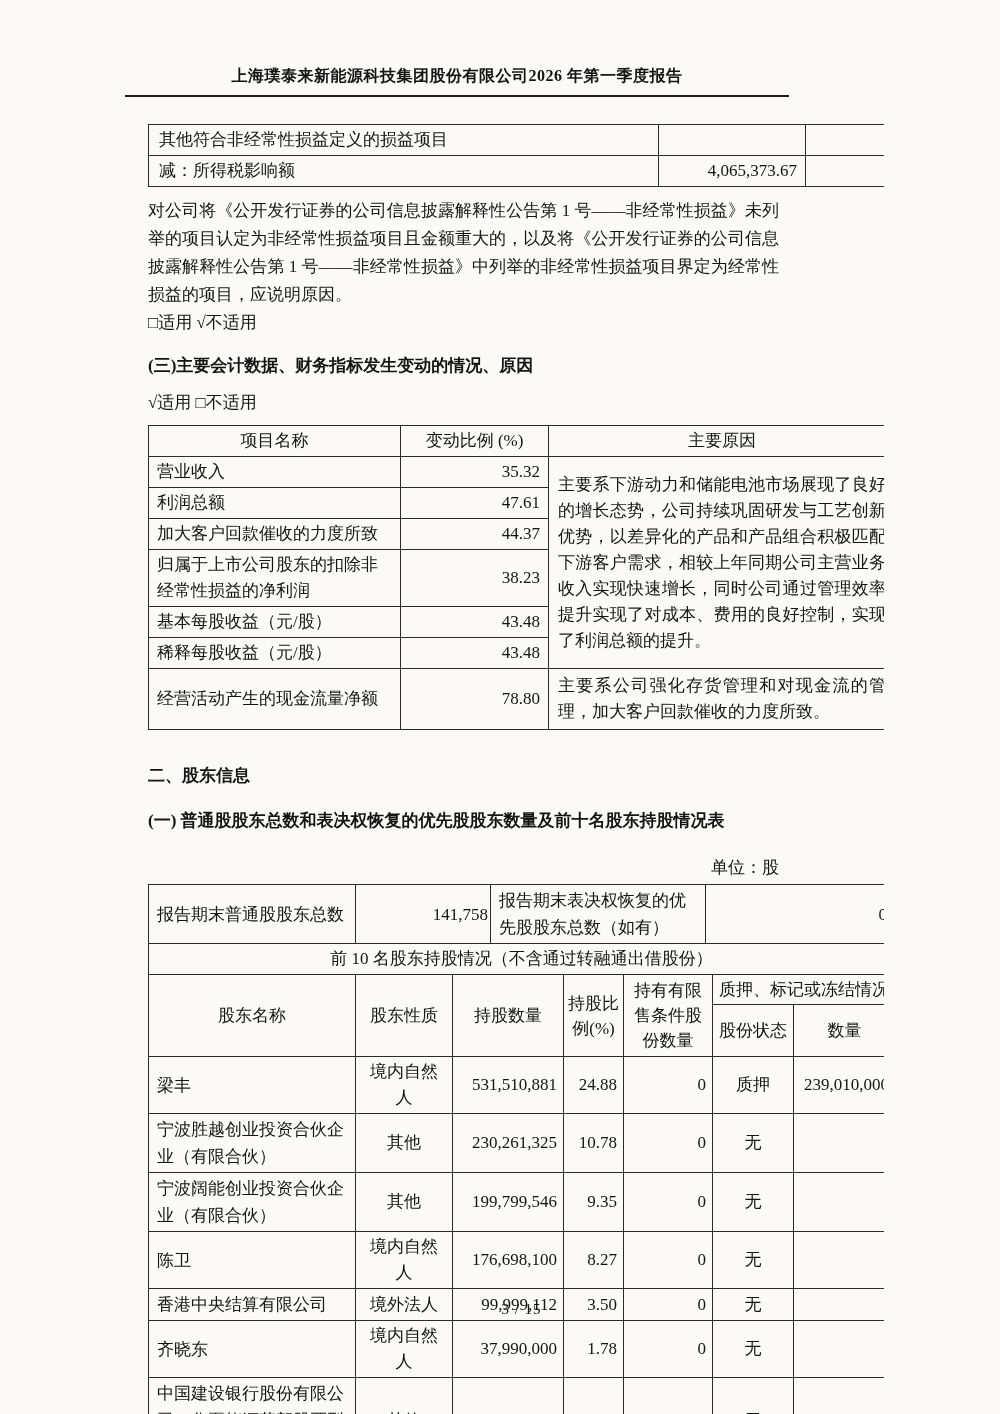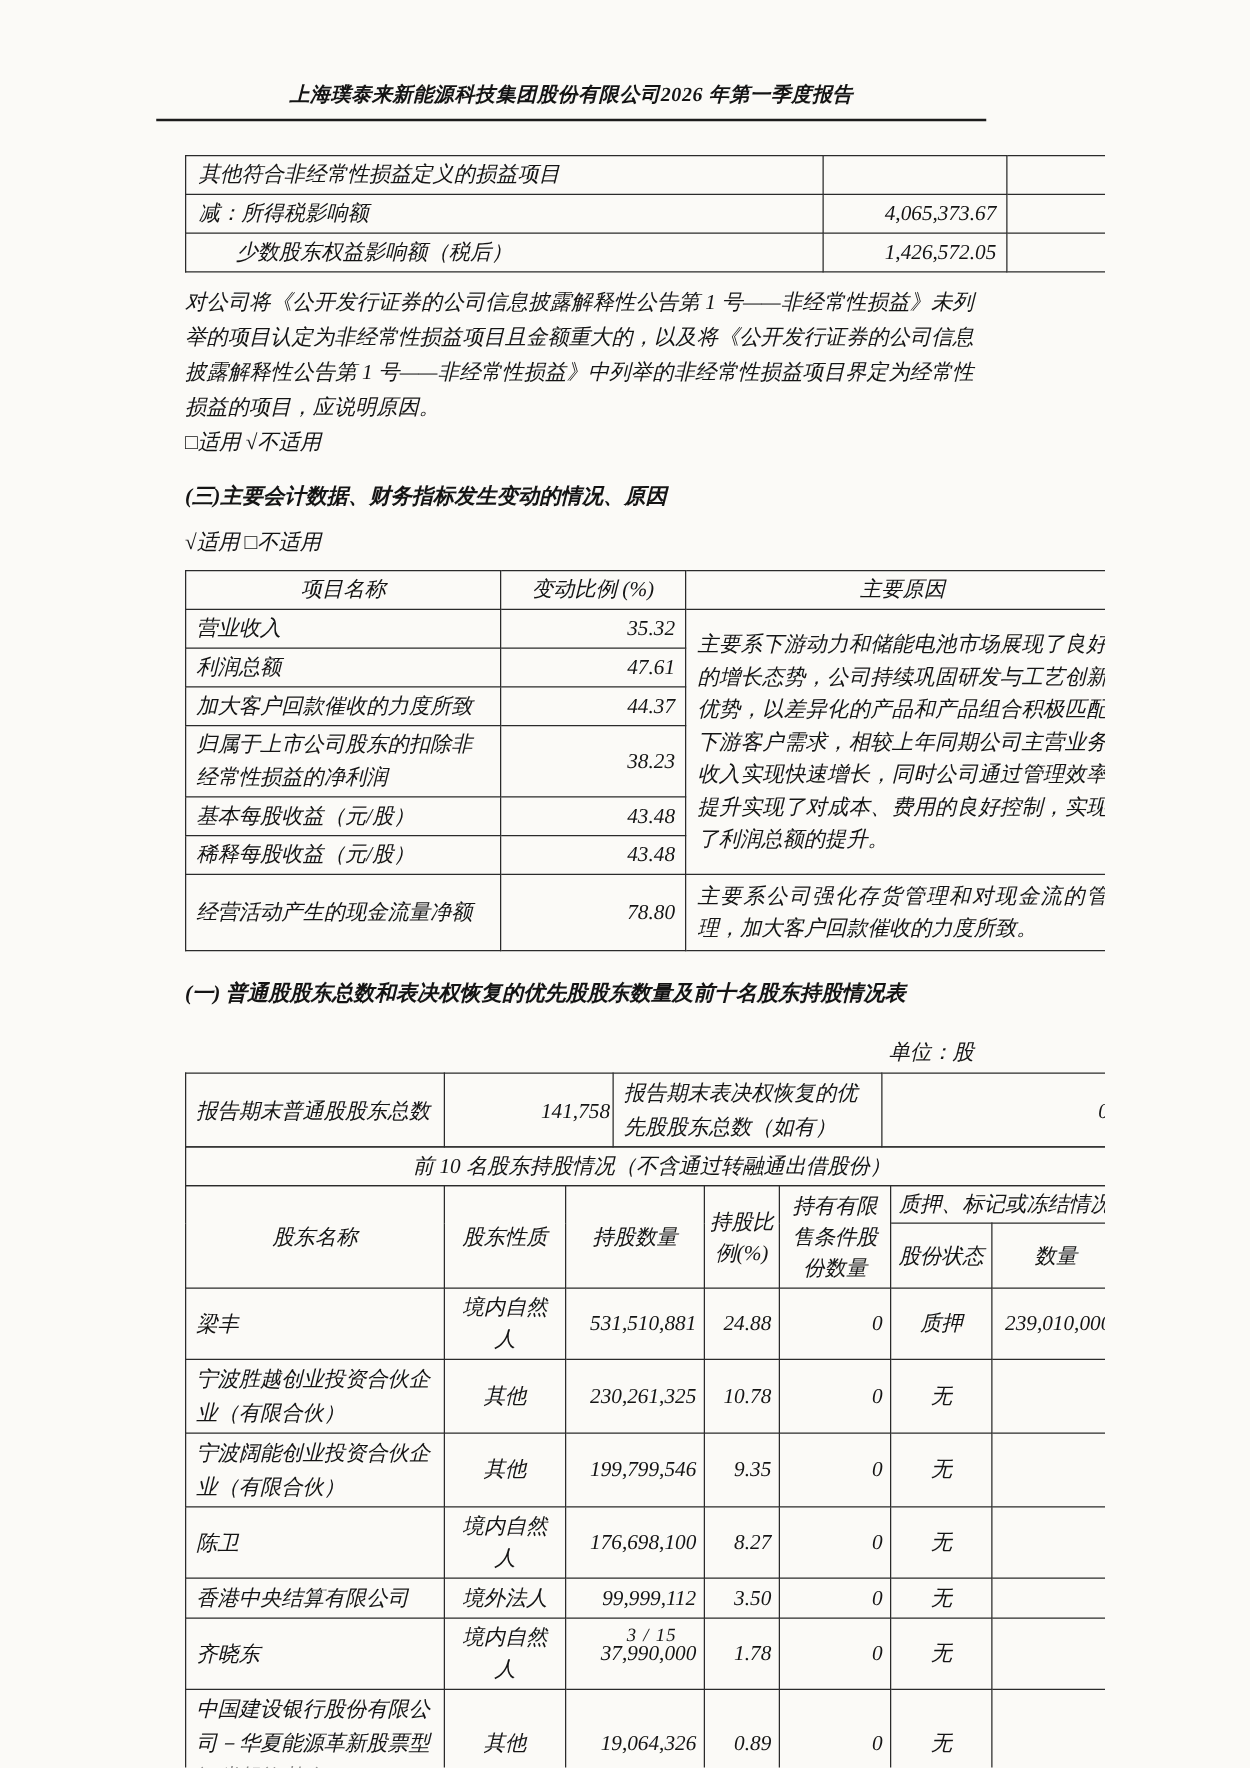--- a/index.html
+++ b/index.html
@@ -4,21 +4,21 @@
 <style>
   * { box-sizing: border-box; }
   html,body { margin:0; padding:0; }
   body {
     width:1000px; height:1414px;
     background:#fbfaf7;
     font-family:"Liberation Serif","DejaVu Serif",serif;
     color:#141414;
     -webkit-font-smoothing:antialiased;
   }
-  .page { width:884px; height:1414px; position:relative; overflow:hidden;font-style:italic; }
+  .page { width:884px; height:1414px; position:relative; overflow:hidden; }
 
   
   .doc-header {
     margin:0 95px 0 125px;
     padding-top:66px; padding-bottom:8px;
     border-bottom:2px solid #1c1c1c;
     text-align:center;
   }
   .doc-header .title { font-size:16px; font-weight:bold; letter-spacing:0.5px; }
 
@@ -96,25 +96,20 @@
           <tr>
         <td class="lft indent1">其他符合非经常性损益定义的损益项目</td>
         <td class="num"></td>
         <td></td>
       </tr>
       <tr>
         <td class="lft indent1">减：所得税影响额</td>
         <td class="num">4,065,373.67</td>
         <td></td>
       </tr>
-      <tr>
-        <td class="lft indent2">少数股东权益影响额（税后）</td>
-        <td class="num">1,426,572.05</td>
-        <td></td>
-      </tr>
     </tbody>
       </table>
 
     <div class="para">对公司将《公开发行证券的公司信息披露解释性公告第 1 号——非经常性损益》未列举的项目认定为非经常性损益项目且金额重大的，以及将《公开发行证券的公司信息披露解释性公告第 1 号——非经常性损益》中列举的非经常性损益项目界定为经常性损益的项目，应说明原因。</div>
     <div class="choice-line">□适用  √不适用</div>
 
     <div class="sec-heading">(三)主要会计数据、财务指标发生变动的情况、原因</div>
     <div class="applicable">√适用 □不适用</div>
 
     <table class="t2">
@@ -155,20 +150,21 @@
         <td class="num">43.48</td>
       </tr>
       <tr class="rlast">
         <td class="lft">经营活动产生的现金流量净额</td>
         <td class="num">78.80</td>
         <td class="reason">主要系公司强化存货管理和对现金流的管理，加大客户回款催收的力度所致。</td>
       </tr>
     </tbody>
       </table>
 
+    <div class="sec2-heading">二、股东信息</div>
     <div class="sub-heading">(一) 普通股股东总数和表决权恢复的优先股股东数量及前十名股东持股情况表</div>
     <div class="unit-line">单位：股</div>
 
     <table class="t3a">
       <colgroup>
           <col style="width:207px">
           <col style="width:135px">
           <col style="width:215px">
           <col style="width:190px">
         </colgroup>

